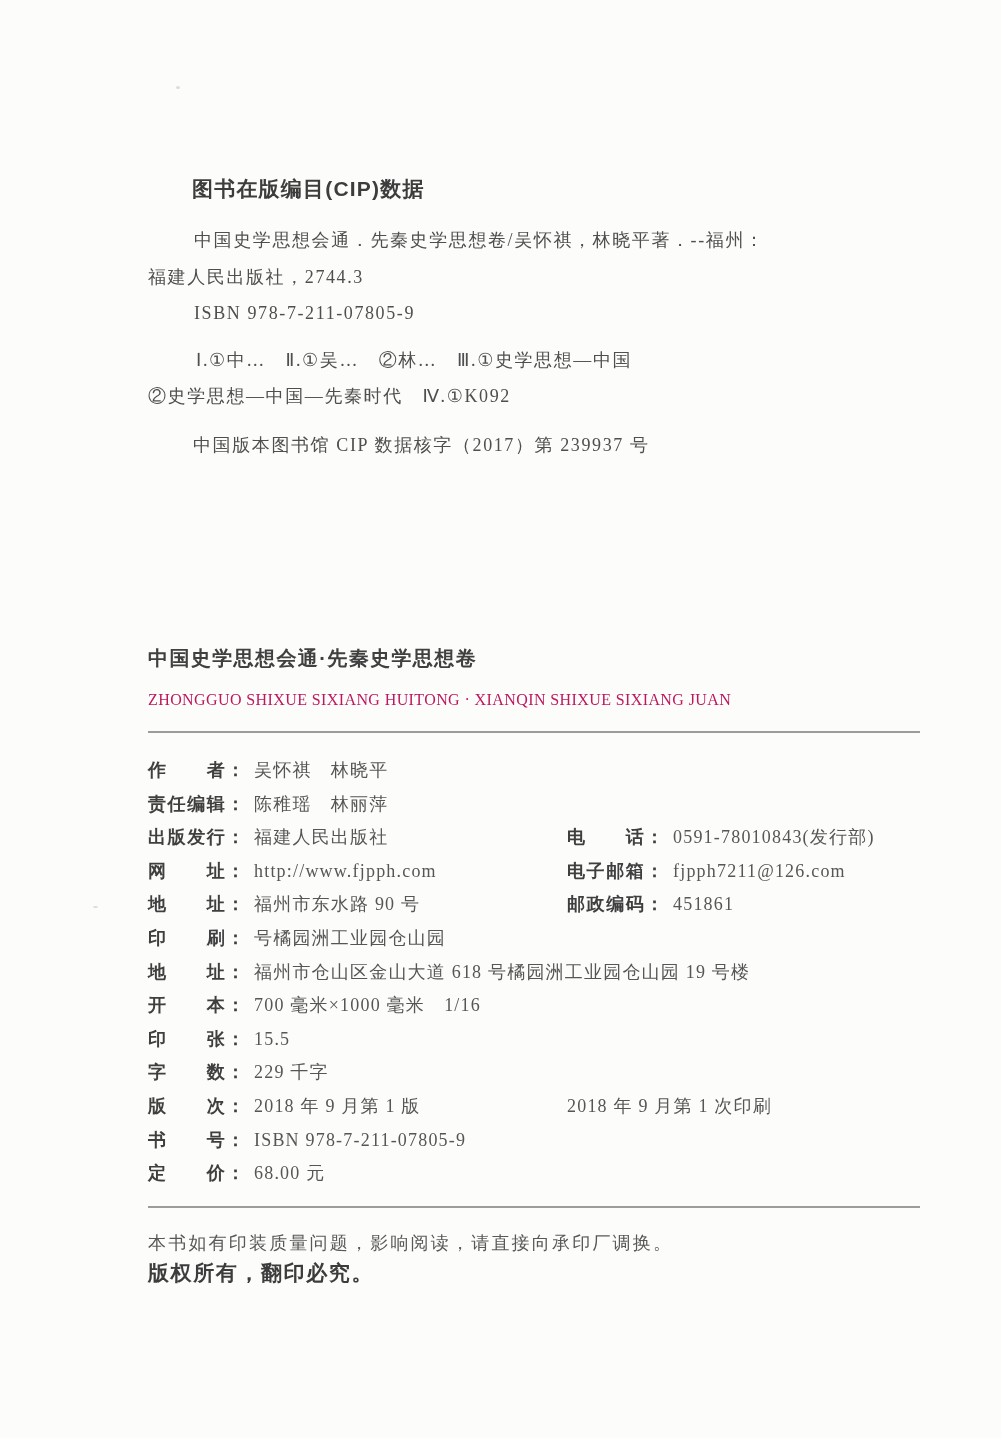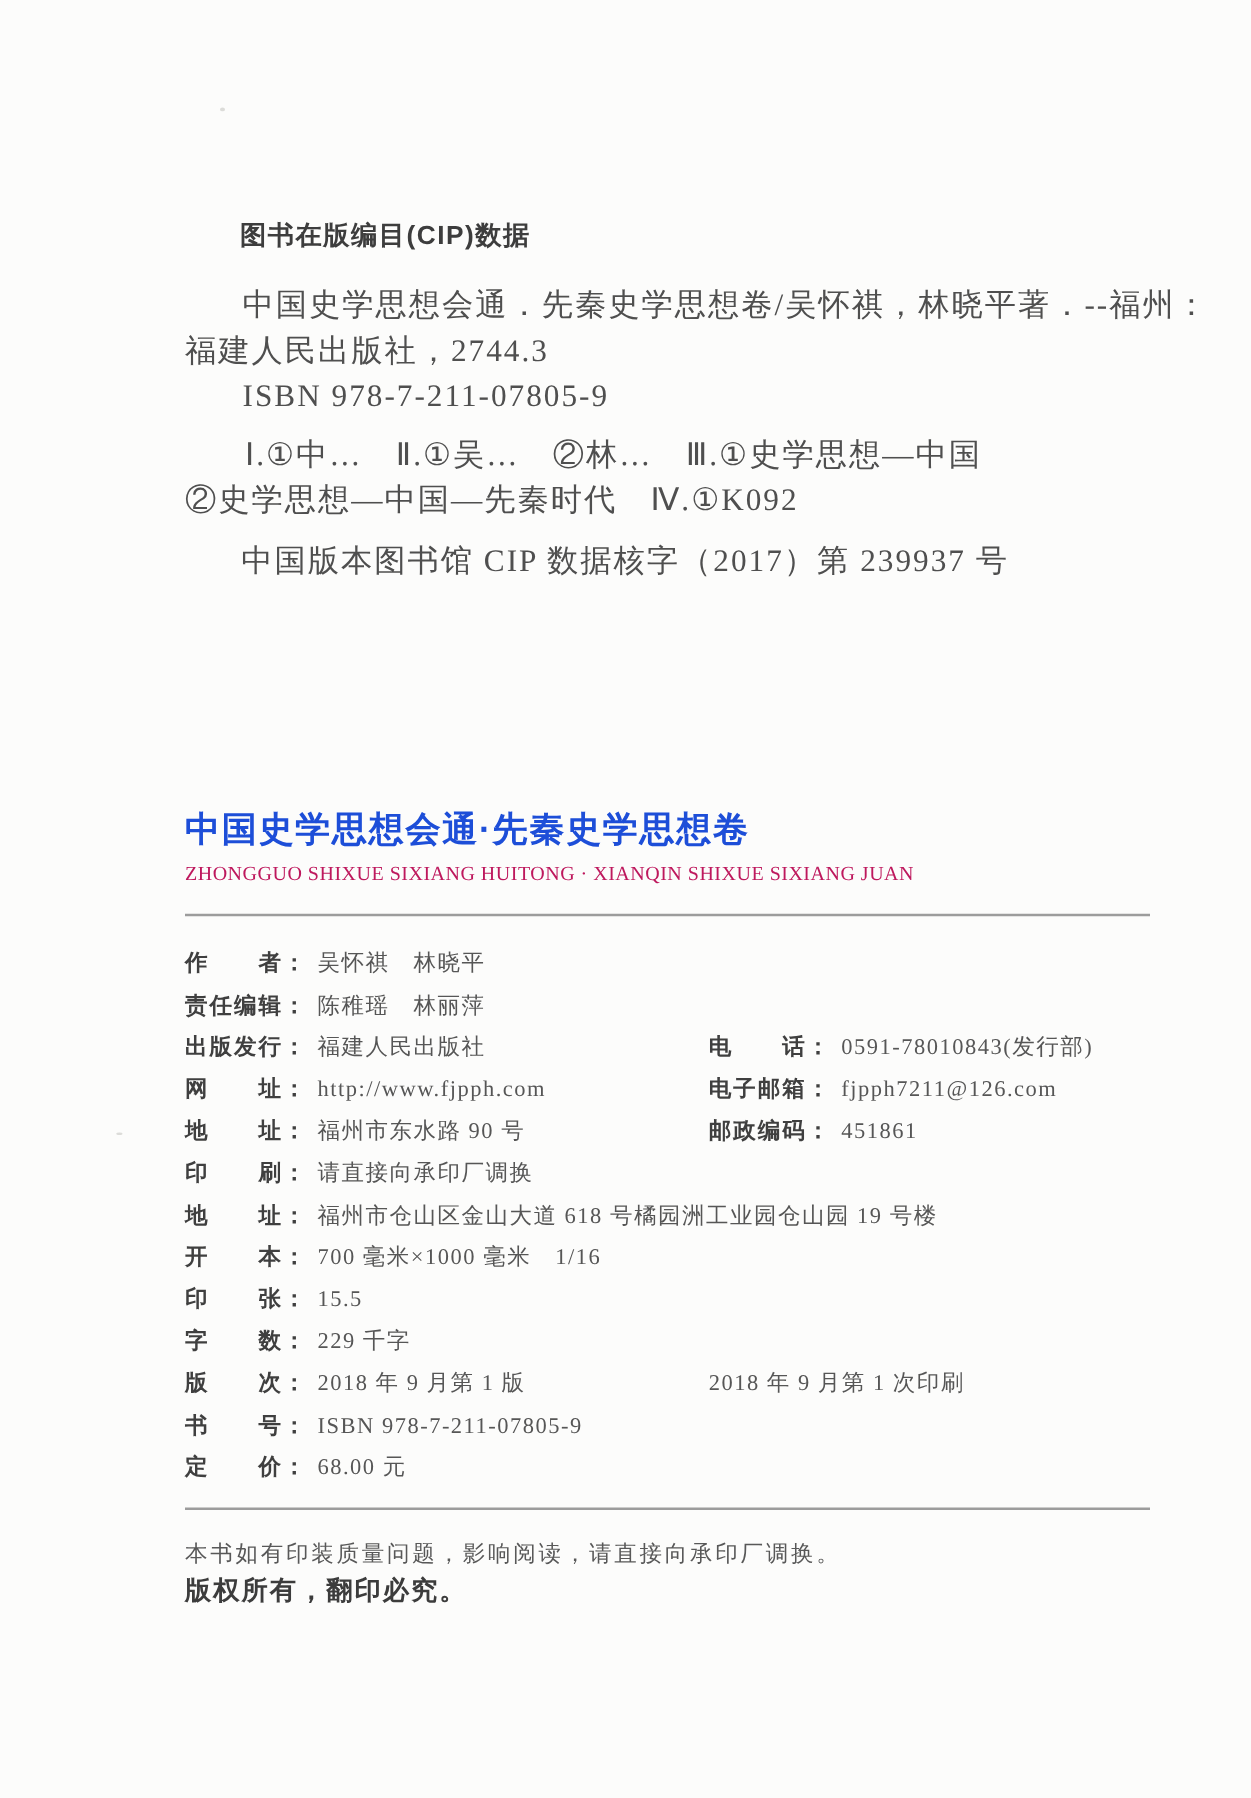--- a/index.html
+++ b/index.html
@@ -13,24 +13,24 @@
     height: 1438px;
     background: #fcfcfb;
     overflow: hidden;
   }
   .abs { position: absolute; white-space: nowrap; line-height: 1.25; }
   .sans  { font-family: "Liberation Sans", sans-serif; font-weight: 700; }
   .serif { font-family: "Liberation Serif", serif; font-weight: 400; }
 
   
   .cip-header { font-size: 21px; color: #3d3d3d; letter-spacing: 1.2px; }
-  .cip-line   { font-size: 25px; color: #4f4f4f; letter-spacing: 1.6px; }
+  .cip-line   { font-size: 18px; color: #4f4f4f; letter-spacing: 1.6px; }
 
   
-  .book-title { font-size: 28px; color: #1d4ed8; letter-spacing: 1.4px; }
+  .book-title { font-size: 20px; color: #404040; letter-spacing: 1.4px; }
   .pinyin     { font-size: 16px; color: #be185d; letter-spacing: 0.4px; }
 
   
   .rule { position: absolute; left: 148px; width: 772px; height: 2px; background: #9c9c9c; }
 
   
   .info-row { position: absolute; left: 148px; width: 800px; font-size: 18px; white-space: nowrap; }
   .info-row .lbl {
     font-family: "Liberation Sans", sans-serif;
     font-weight: 700;
@@ -97,21 +97,21 @@
     <span class="lbl">网　　址：</span><span class="val">http://www.fjpph.com</span>
     <span class="right"><span class="lbl">电子邮箱：</span><span class="val">fjpph7211@126.com</span></span>
   </div>
 
   <div class="info-row" style="top:892px;">
     <span class="lbl">地　　址：</span><span class="val">福州市东水路 90 号</span>
     <span class="right"><span class="lbl">邮政编码：</span><span class="val">451861</span></span>
   </div>
 
   <div class="info-row" style="top:926px;">
-    <span class="lbl">印　　刷：</span><span class="val">请直接向承印厂调换</span>
+    <span class="lbl">印　　刷：</span><span class="val">号橘园洲工业园仓山园</span>
   </div>
 
   <div class="info-row" style="top:960px;">
     <span class="lbl">地　　址：</span><span class="val">福州市仓山区金山大道 618 号橘园洲工业园仓山园 19 号楼</span>
   </div>
 
   <div class="info-row" style="top:993px;">
     <span class="lbl">开　　本：</span><span class="val">700 毫米×1000 毫米　1/16</span>
   </div>
 

